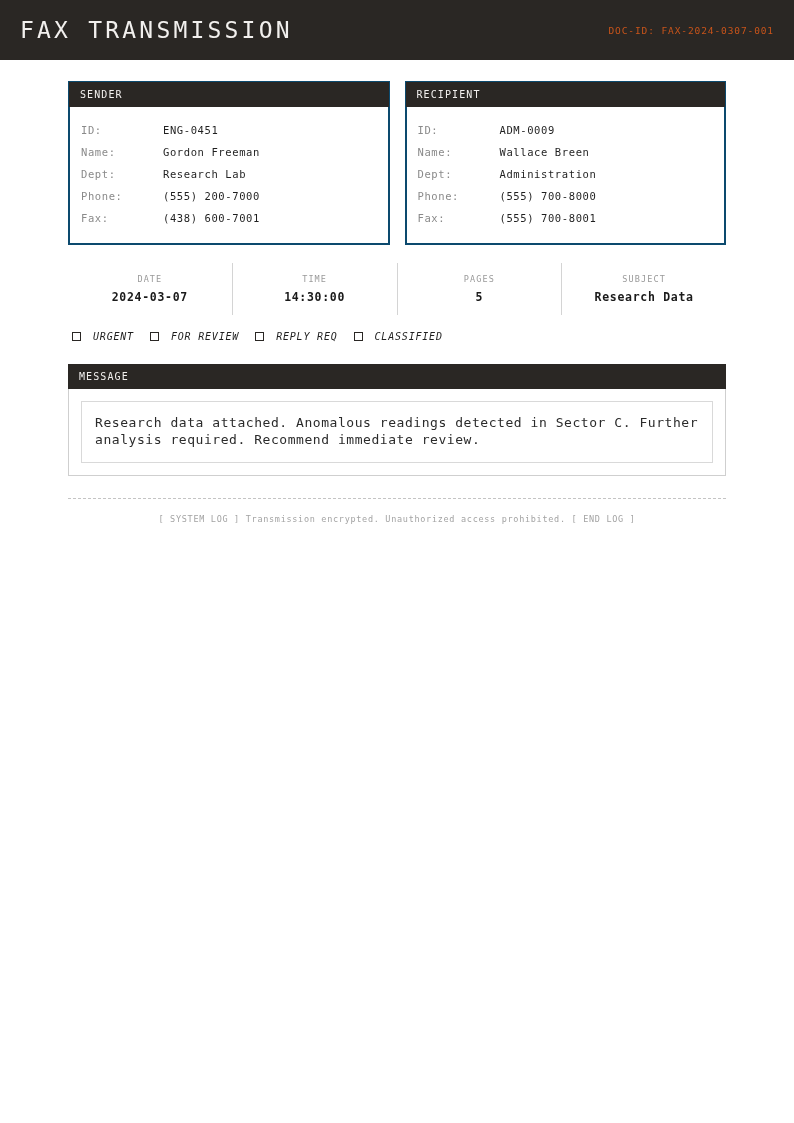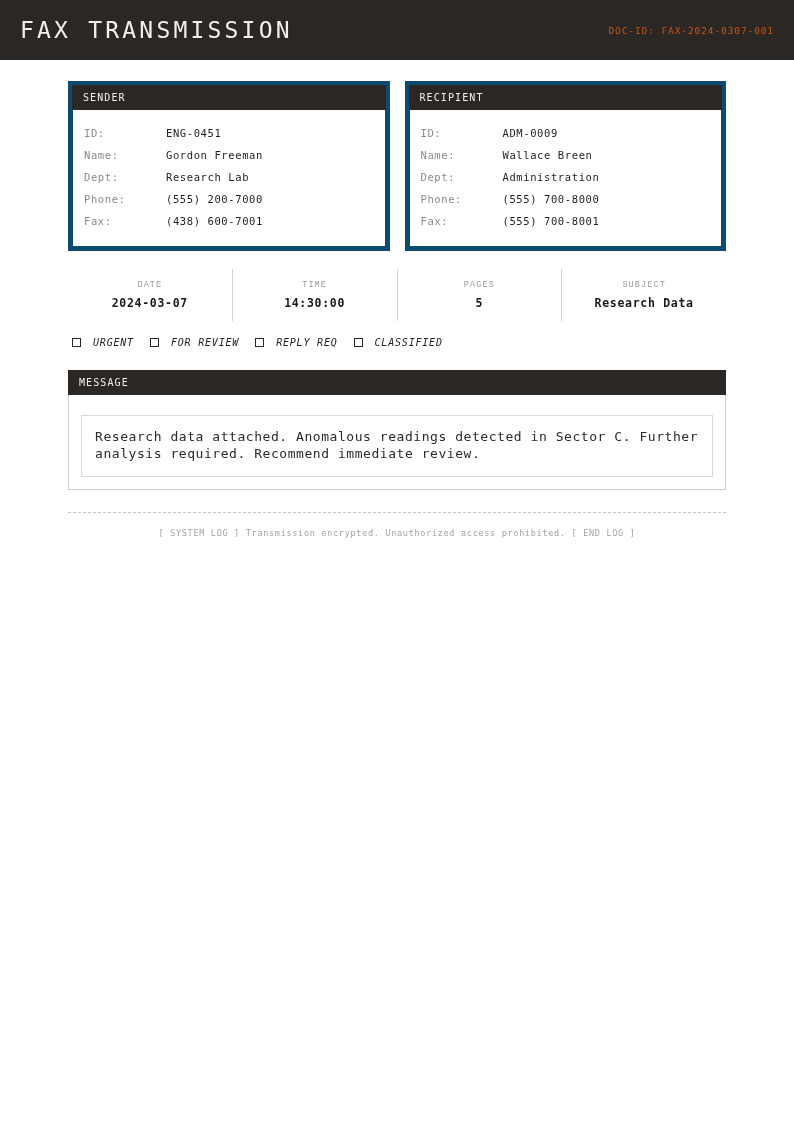--- a/index.html
+++ b/index.html
@@ -47,21 +47,21 @@
     width: 794px;
   }
 
   
   .parties {
     display: flex;
     gap: 15px;
   }
   .panel {
     flex: 1 1 0;
-    border: 5px solid #0c4a6e;
+    border: 2px solid #0c4a6e;
     background: #ffffff;
     box-sizing: border-box;
   }
   .panel-head {
     background: #2a2724;
     color: #f2f0ee;
     font-size: 10px;
     letter-spacing: 1.1px;
     padding: 7px 11px;
     margin: -1px -1px 0 -1px;
@@ -100,21 +100,20 @@
     border-right: 1px solid #d4d4d4;
     gap: 6px;
   }
   .meta-cell:last-child {
     border-right: none;
   }
   .meta-label {
     font-size: 8.5px;
     color: #9a9a9a;
     letter-spacing: 1.1px;
-    font-family: Liberation Mono, monospace;
   }
   .meta-value {
     font-size: 11.5px;
     color: #1a1a1a;
     font-weight: bold;
     letter-spacing: 0.7px;
   }
 
   
   .flags {
@@ -149,21 +148,21 @@
     margin-top: 22px;
     border: 1px solid #cfcfcf;
     box-sizing: border-box;
   }
   .message-head {
     background: #2a2724;
     color: #f2f0ee;
     font-size: 10px;
     letter-spacing: 1.1px;
     padding: 7px 11px;
-    margin: -1px -1px 8px -1px;
+    margin: -1px -1px 0 -1px;
   }
   .message-inner {
     padding: 12px;
   }
   .message-box {
     border: 1px solid #d9d9d9;
     min-height: 62px;
     padding: 12px 13px;
     box-sizing: border-box;
     font-size: 13px;

